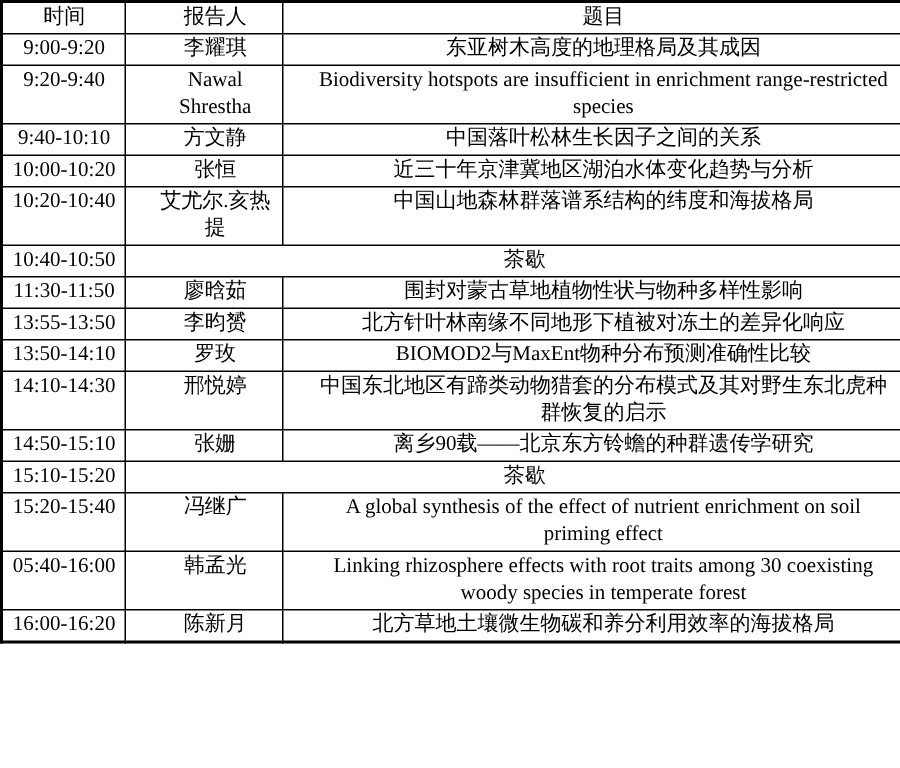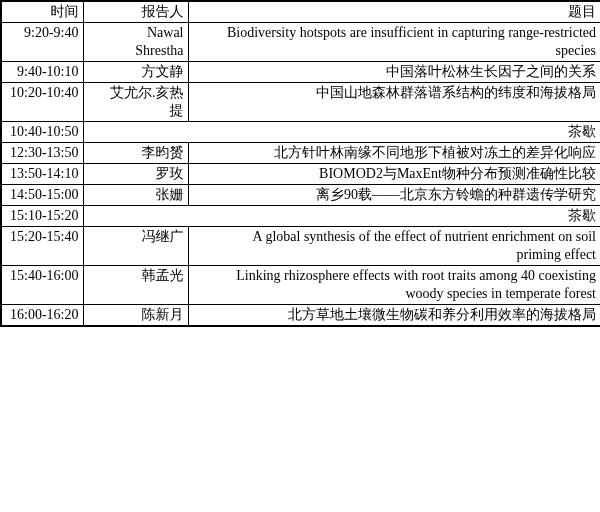--- a/index.html
+++ b/index.html
@@ -21,21 +21,21 @@
     border: 2px solid #000000;
   }
   col.c-time  { width: 82px; }
   col.c-speaker { width: 105px; }
   col.c-title { width: 413px; }
   th, td {
     border: 1px solid #000000;
     font-size: 14px;
     line-height: 18px;
     font-weight: normal;
-    text-align: right;
+    text-align: center;
     vertical-align: top;
     padding: 1px 4px 1px 5px;
     overflow: hidden;
     word-wrap: break-word;
   }
   td.col-speaker, th.col-speaker,
   td.col-title, th.col-title {
     padding-left: 20px;
   }
   tr { height: 19px; }
@@ -51,66 +51,86 @@
   </colgroup>
   <thead>
     <tr>
       <th class="col-time">时间</th>
       <th class="col-speaker">报告人</th>
       <th class="col-title">题目</th>
     </tr>
   </thead>
   <tbody>
       <tr>
+        <td class="col-time">9:00-9:20</td>
+        <td class="col-speaker">李耀琪</td>
+        <td class="col-title">东亚树木高度的地理格局及其成因</td>
+      </tr>
+      <tr>
         <td class="col-time">9:20-9:40</td>
         <td class="col-speaker">Nawal Shrestha</td>
-        <td class="col-title">Biodiversity hotspots are insufficient in capturing range-restricted species</td>
+        <td class="col-title">Biodiversity hotspots are insufficient in enrichment range-restricted species</td>
       </tr>
       <tr>
         <td class="col-time">9:40-10:10</td>
         <td class="col-speaker">方文静</td>
         <td class="col-title">中国落叶松林生长因子之间的关系</td>
+      </tr>
+      <tr>
+        <td class="col-time">10:00-10:20</td>
+        <td class="col-speaker">张恒</td>
+        <td class="col-title">近三十年京津冀地区湖泊水体变化趋势与分析</td>
       </tr>
       <tr>
         <td class="col-time">10:20-10:40</td>
         <td class="col-speaker">艾尤尔.亥热提</td>
         <td class="col-title">中国山地森林群落谱系结构的纬度和海拔格局</td>
       </tr>
       <tr>
         <td class="col-time">10:40-10:50</td>
         <td class="col-speaker" colspan="2">茶歇</td>
       </tr>
       <tr>
-        <td class="col-time">12:30-13:50</td>
+        <td class="col-time">11:30-11:50</td>
+        <td class="col-speaker">廖晗茹</td>
+        <td class="col-title">围封对蒙古草地植物性状与物种多样性影响</td>
+      </tr>
+      <tr>
+        <td class="col-time">13:55-13:50</td>
         <td class="col-speaker">李昀赟</td>
         <td class="col-title">北方针叶林南缘不同地形下植被对冻土的差异化响应</td>
       </tr>
       <tr>
         <td class="col-time">13:50-14:10</td>
         <td class="col-speaker">罗玫</td>
         <td class="col-title">BIOMOD2与MaxEnt物种分布预测准确性比较</td>
       </tr>
       <tr>
-        <td class="col-time">14:50-15:00</td>
+        <td class="col-time">14:10-14:30</td>
+        <td class="col-speaker">邢悦婷</td>
+        <td class="col-title">中国东北地区有蹄类动物猎套的分布模式及其对野生东北虎种群恢复的启示</td>
+      </tr>
+      <tr>
+        <td class="col-time">14:50-15:10</td>
         <td class="col-speaker">张姗</td>
         <td class="col-title">离乡90载——北京东方铃蟾的种群遗传学研究</td>
       </tr>
       <tr>
         <td class="col-time">15:10-15:20</td>
         <td class="col-speaker" colspan="2">茶歇</td>
       </tr>
       <tr>
         <td class="col-time">15:20-15:40</td>
         <td class="col-speaker">冯继广</td>
         <td class="col-title">A global synthesis of the effect of nutrient enrichment on soil priming effect</td>
       </tr>
       <tr>
-        <td class="col-time">15:40-16:00</td>
+        <td class="col-time">05:40-16:00</td>
         <td class="col-speaker">韩孟光</td>
-        <td class="col-title">Linking rhizosphere effects with root traits among 40 coexisting woody species in temperate forest</td>
+        <td class="col-title">Linking rhizosphere effects with root traits among 30 coexisting woody species in temperate forest</td>
       </tr>
       <tr>
         <td class="col-time">16:00-16:20</td>
         <td class="col-speaker">陈新月</td>
         <td class="col-title">北方草地土壤微生物碳和养分利用效率的海拔格局</td>
       </tr>
     </tbody>
 </table>
 
 </body></html>

